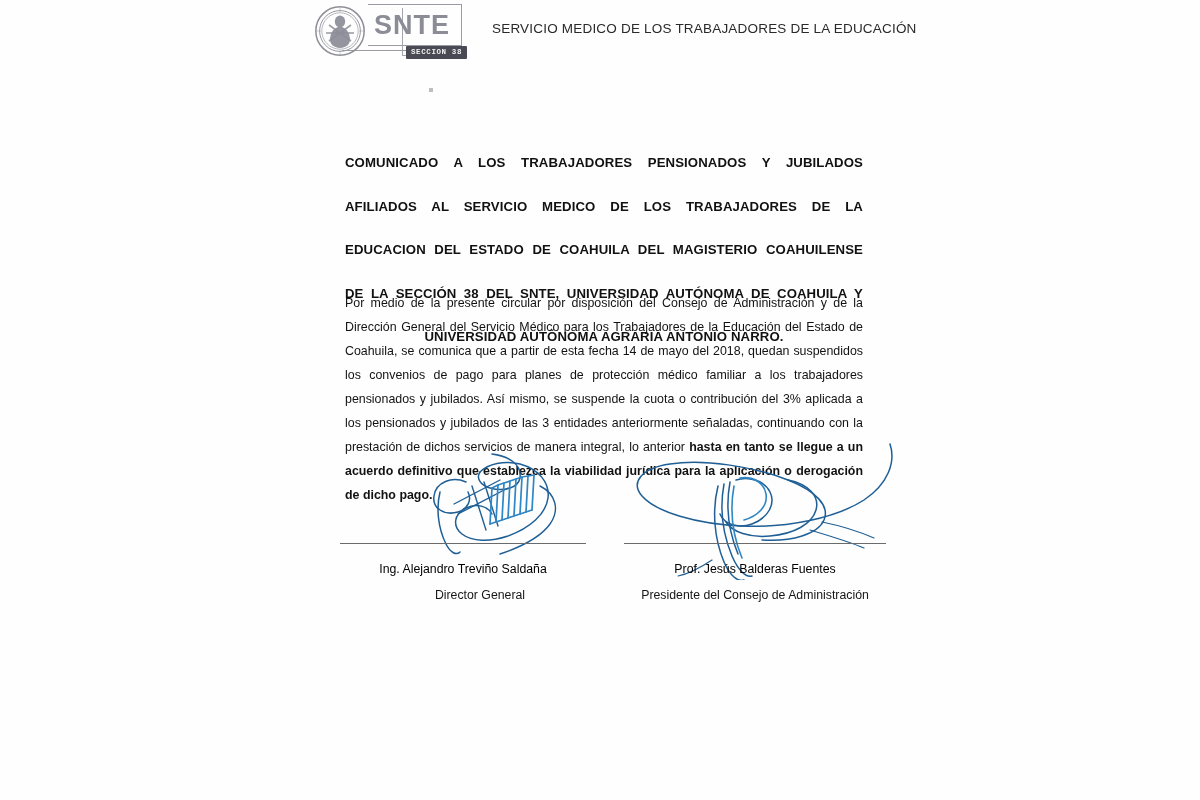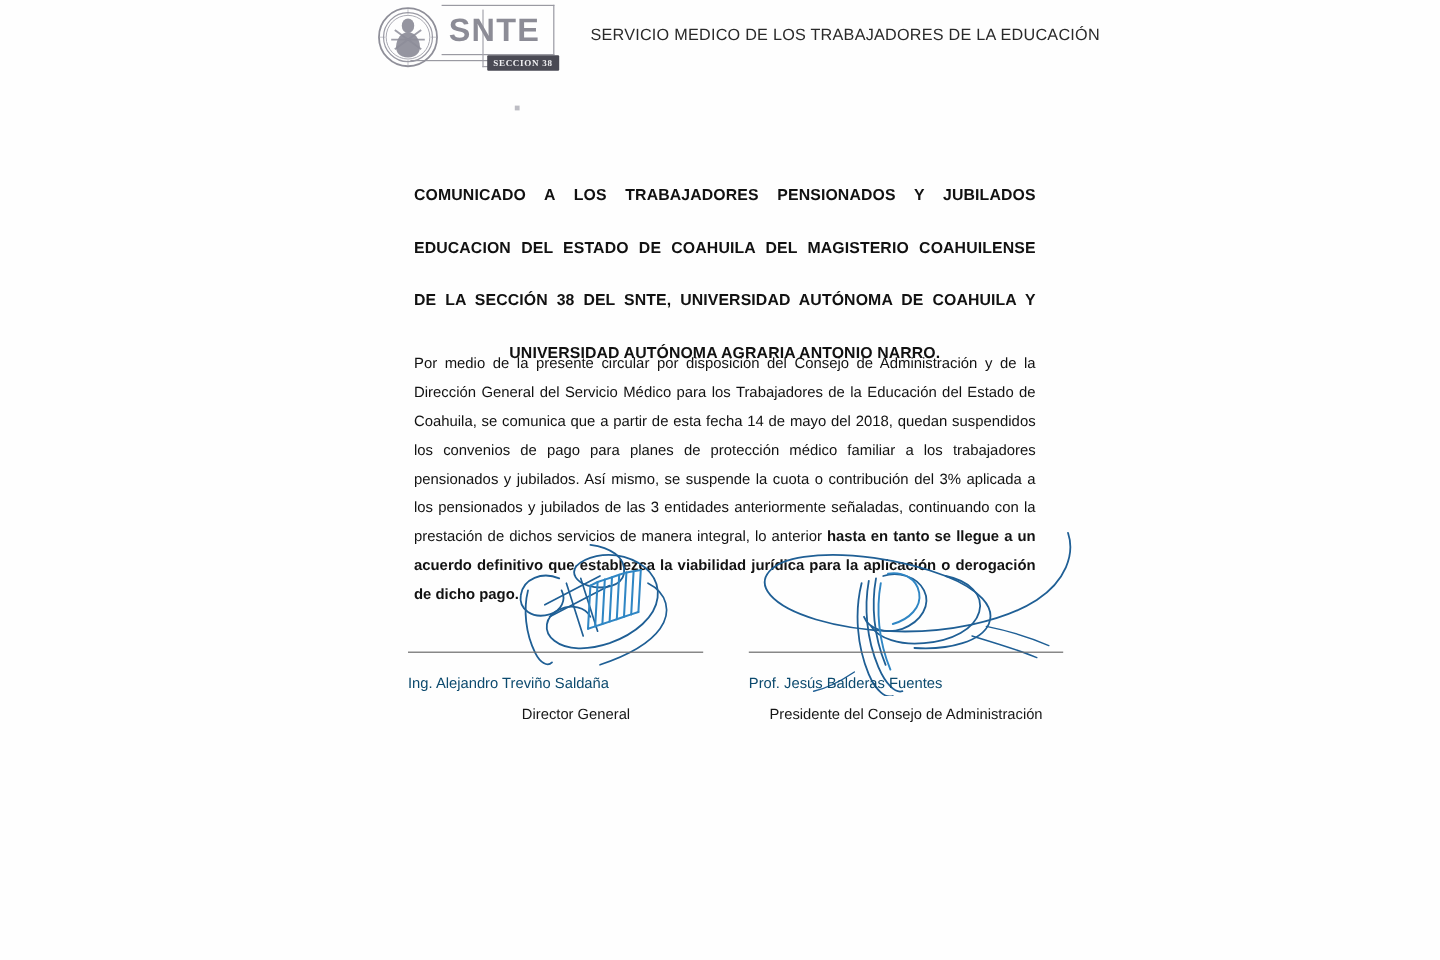--- a/index.html
+++ b/index.html
@@ -96,21 +96,21 @@
     left: 94px;
     top: 44px;
     background: #4a4a54;
     color: #f2f2f4;
     font-size: 7.5px;
     font-weight: bold;
     letter-spacing: 0.6px;
     padding: 2.5px 5px 2.5px 5px;
     border-radius: 1px;
     line-height: 1;
-    font-family: Liberation Serif, serif;
+    font-family: Liberation Mono, monospace;
     white-space: nowrap;
   }
 
   .header-title {
     position: absolute;
     left: 492px;
     top: 21px;
     font-size: 13.5px;
     font-weight: normal;
     letter-spacing: 0.2px;
@@ -183,22 +183,22 @@
     position: absolute;
     height: 0;
     border-top: 1px solid #6b6b6b;
   }
   .sig-rule.left  { left: 340px; top: 543px; width: 246px; }
   .sig-rule.right { left: 624px; top: 543px; width: 262px; }
 
   .sig-name {
     position: absolute;
     font-size: 12.3px;
-    color: #0c4a6e;
-    text-align: left;
+    color: #000000;
+    text-align: center;
     white-space: nowrap;
   }
   .sig-name.left  { left: 340px; top: 562px; width: 246px; }
   .sig-name.right { left: 624px; top: 562px; width: 262px; }
 
   .sig-role {
     position: absolute;
     font-size: 12.3px;
     color: #161616;
     text-align: center;
@@ -246,20 +246,21 @@
       <div class="seccion-badge">SECCION 38</div>
     </div>
 
     <div class="header-title">SERVICIO MEDICO DE LOS TRABAJADORES DE LA EDUCACIÓN</div>
   </div>
 
   <div class="speck"></div>
 
   <div class="doc-title">
     <span class="tline">COMUNICADO A LOS TRABAJADORES PENSIONADOS Y JUBILADOS</span>
+    <span class="tline">AFILIADOS AL SERVICIO MEDICO DE LOS TRABAJADORES DE LA</span>
     <span class="tline">EDUCACION DEL ESTADO DE COAHUILA DEL MAGISTERIO COAHUILENSE</span>
     <span class="tline">DE LA SECCIÓN 38 DEL SNTE, UNIVERSIDAD AUTÓNOMA DE COAHUILA Y</span>
     <span class="tline last">UNIVERSIDAD AUTÓNOMA AGRARIA ANTONIO NARRO.</span>
   </div>
 
   <p class="body-copy"><span>Por medio de la presente circular por disposición del Consejo de Administración y de la Dirección General del Servicio Médico para los Trabajadores de la Educación del Estado de Coahuila, se comunica que a partir de esta fecha 14 de  mayo del 2018, quedan suspendidos los convenios de pago para planes de protección médico familiar a los trabajadores pensionados y jubilados. Así mismo, se suspende la cuota o contribución del 3% aplicada a los pensionados y jubilados de las 3 entidades anteriormente señaladas, continuando con la prestación de dichos servicios de manera integral, lo anterior </span><b>hasta en tanto se llegue a un acuerdo definitivo que establezca la viabilidad jurídica para la aplicación  o derogación de dicho pago.</b></p>
 
   <svg class="sig-ink left" width="210" height="110" viewBox="0 0 210 110">
     <g fill="none" stroke="#1f5f95" stroke-width="1.5" stroke-linecap="round">
       <path d="M112 2 C128 4 142 12 140 26 C138 36 124 40 110 36 C100 33 96 26 100 20"></path>

